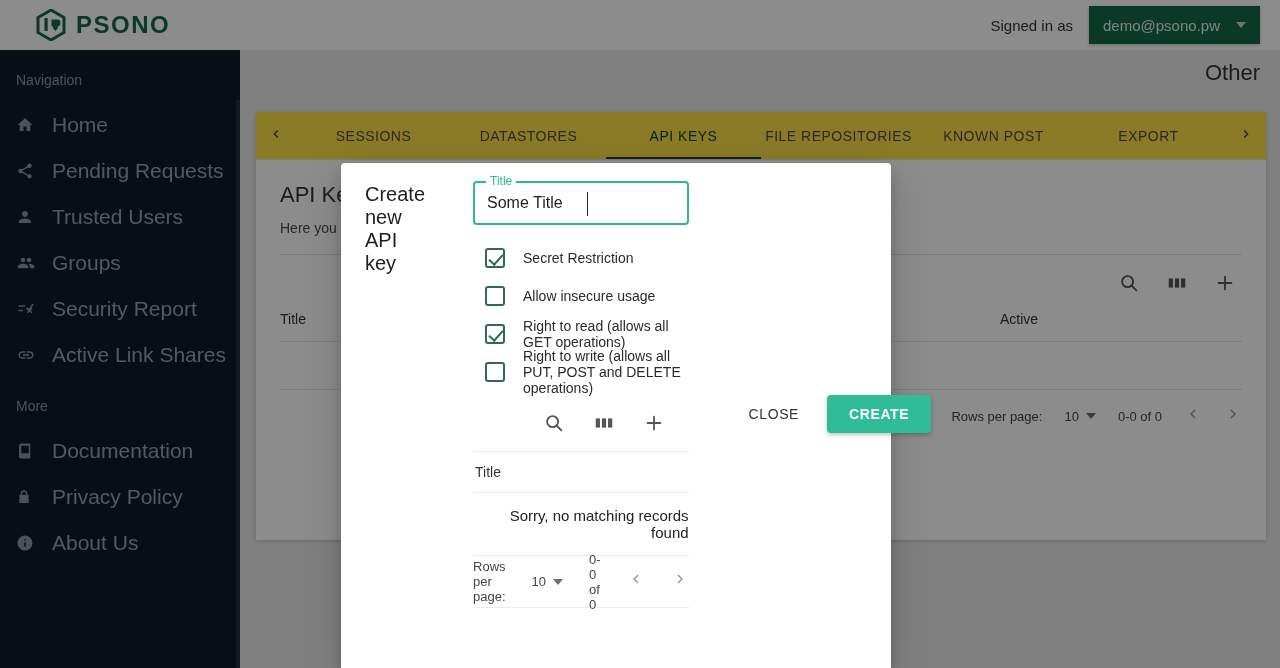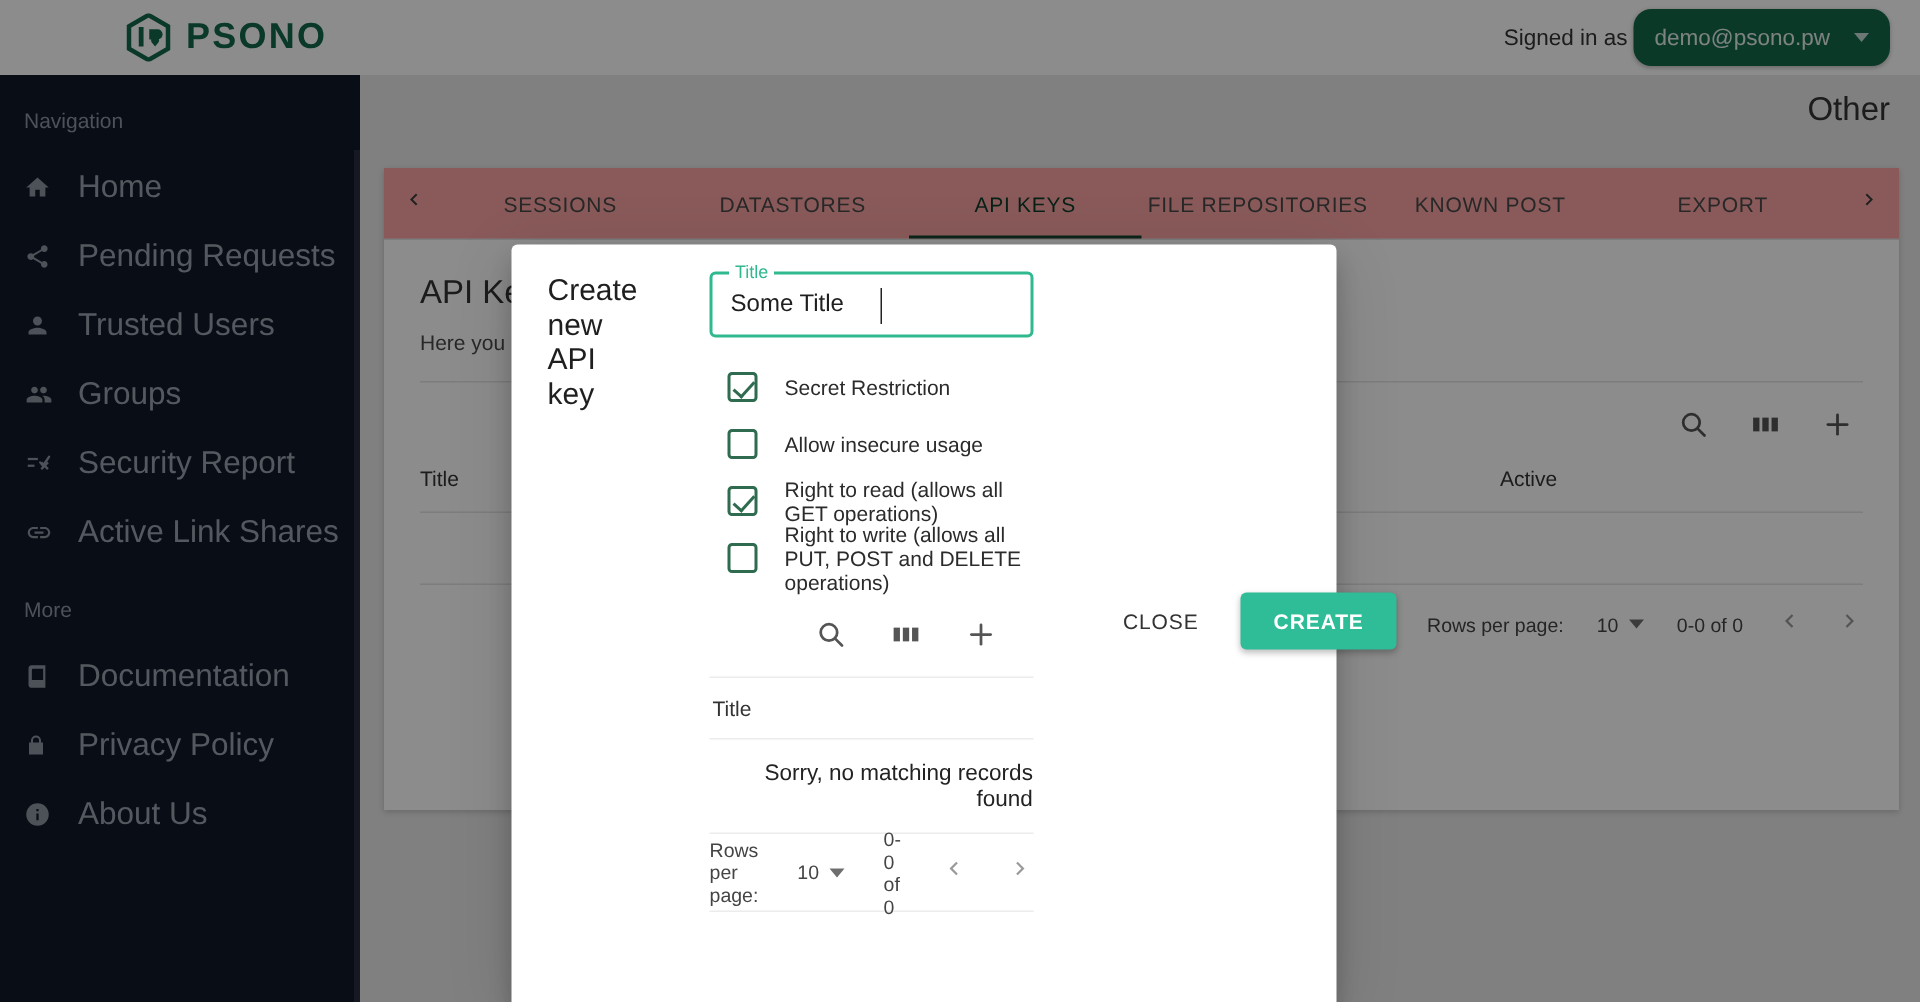--- a/index.html
+++ b/index.html
@@ -9,41 +9,41 @@
     overflow: hidden; background: #e9e9e9;
   }
   #root { position: relative; width: 1280px; height: 668px; }
 
   
   #page { position: absolute; inset: 0; }
 
   
   .topbar {
     position: absolute; top: 0; left: 0; width: 1280px; height: 50px;
-    background: #fff; display: flex; align-items: center; padding-left: 48px;
+    background: #fff; display: flex; align-items: center;
   }
   .brand { display: flex; align-items: center; margin-left: 36px; }
   .brand-logo { width: 30px; height: 32px; position: relative; }
   .brand-name {
     margin-left: 10px; font-size: 24px; font-weight: bold;
     letter-spacing: 1.5px; color: #13694b;
   }
   .ds-btn {
     margin-left: 40px; background: #15684a; color: #e4eeea;
     height: 38px; border-radius: 4px; display: flex; align-items: center;
     padding: 0 14px; font-size: 15px; cursor: pointer;
     box-shadow: 0 1px 3px rgba(0,0,0,.25);
   }
   .ds-btn .caret { margin-left: 18px; }
   .topbar-right {
     margin-left: auto; display: flex; align-items: center; margin-right: 20px;
   }
-  .signed-in { font-size: 15px; color: #333; margin-right: 4px; }
+  .signed-in { font-size: 15px; color: #333; margin-right: 16px; }
   .user-btn {
-    background: #15684a; color: #e4eeea; height: 38px; border-radius: 12px;
+    background: #15684a; color: #e4eeea; height: 38px; border-radius: 0;
     display: flex; align-items: center; padding: 0 14px; font-size: 15px;
     cursor: pointer; box-shadow: 0 1px 3px rgba(0,0,0,.25);
   }
   .user-btn .caret { margin-left: 16px; }
   .caret { display: inline-block; width: 0; height: 0;
     border-left: 5px solid transparent; border-right: 5px solid transparent;
     border-top: 6px solid currentColor; opacity: .85; }
 
   
   .sidebar {
@@ -72,21 +72,21 @@
   }
   .crumb {
     position: absolute; right: 20px; top: 10px; font-size: 22px; color: #333;
   }
   .card {
     position: absolute; left: 16px; top: 62px; width: 1010px; height: 428px;
     background: #fff; box-shadow: 0 1px 4px rgba(0,0,0,.18);
   }
   .tabs {
     position: absolute; left: 16px; top: 62px; width: 1010px; height: 48px;
-    background: #fca5a5; display: flex; align-items: center;
+    background: #fde047; display: flex; align-items: center;
     border-bottom: 1px solid #e2e2e2;
   }
   .tab-arrow {
     width: 40px; display: flex; align-items: center; justify-content: center;
     color: #3c3c3c; cursor: pointer; height: 100%;
   }
   .tab-strip { flex: 1; display: flex; height: 100%; }
   .tab {
     flex: 1; display: flex; align-items: center; justify-content: center;
     font-size: 14px; letter-spacing: .5px; color: #4a4a4a; cursor: pointer;

